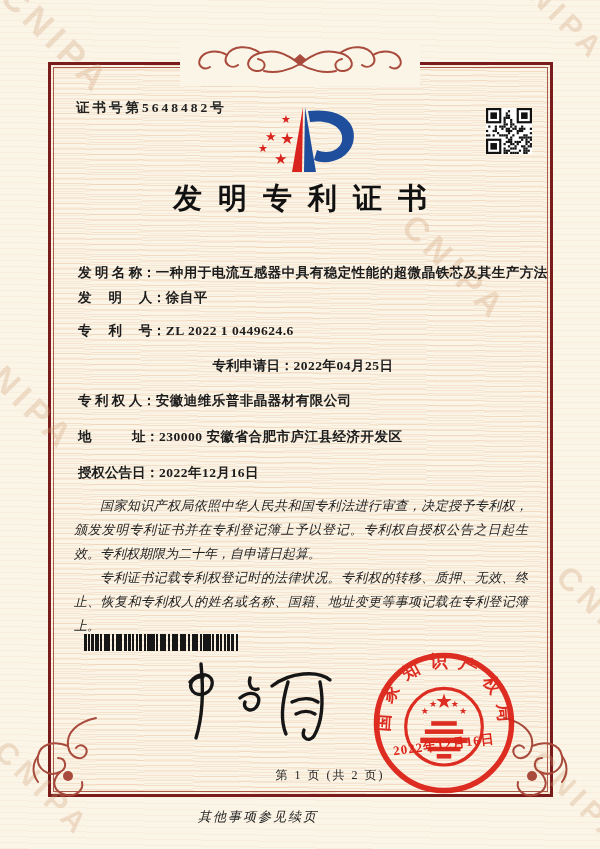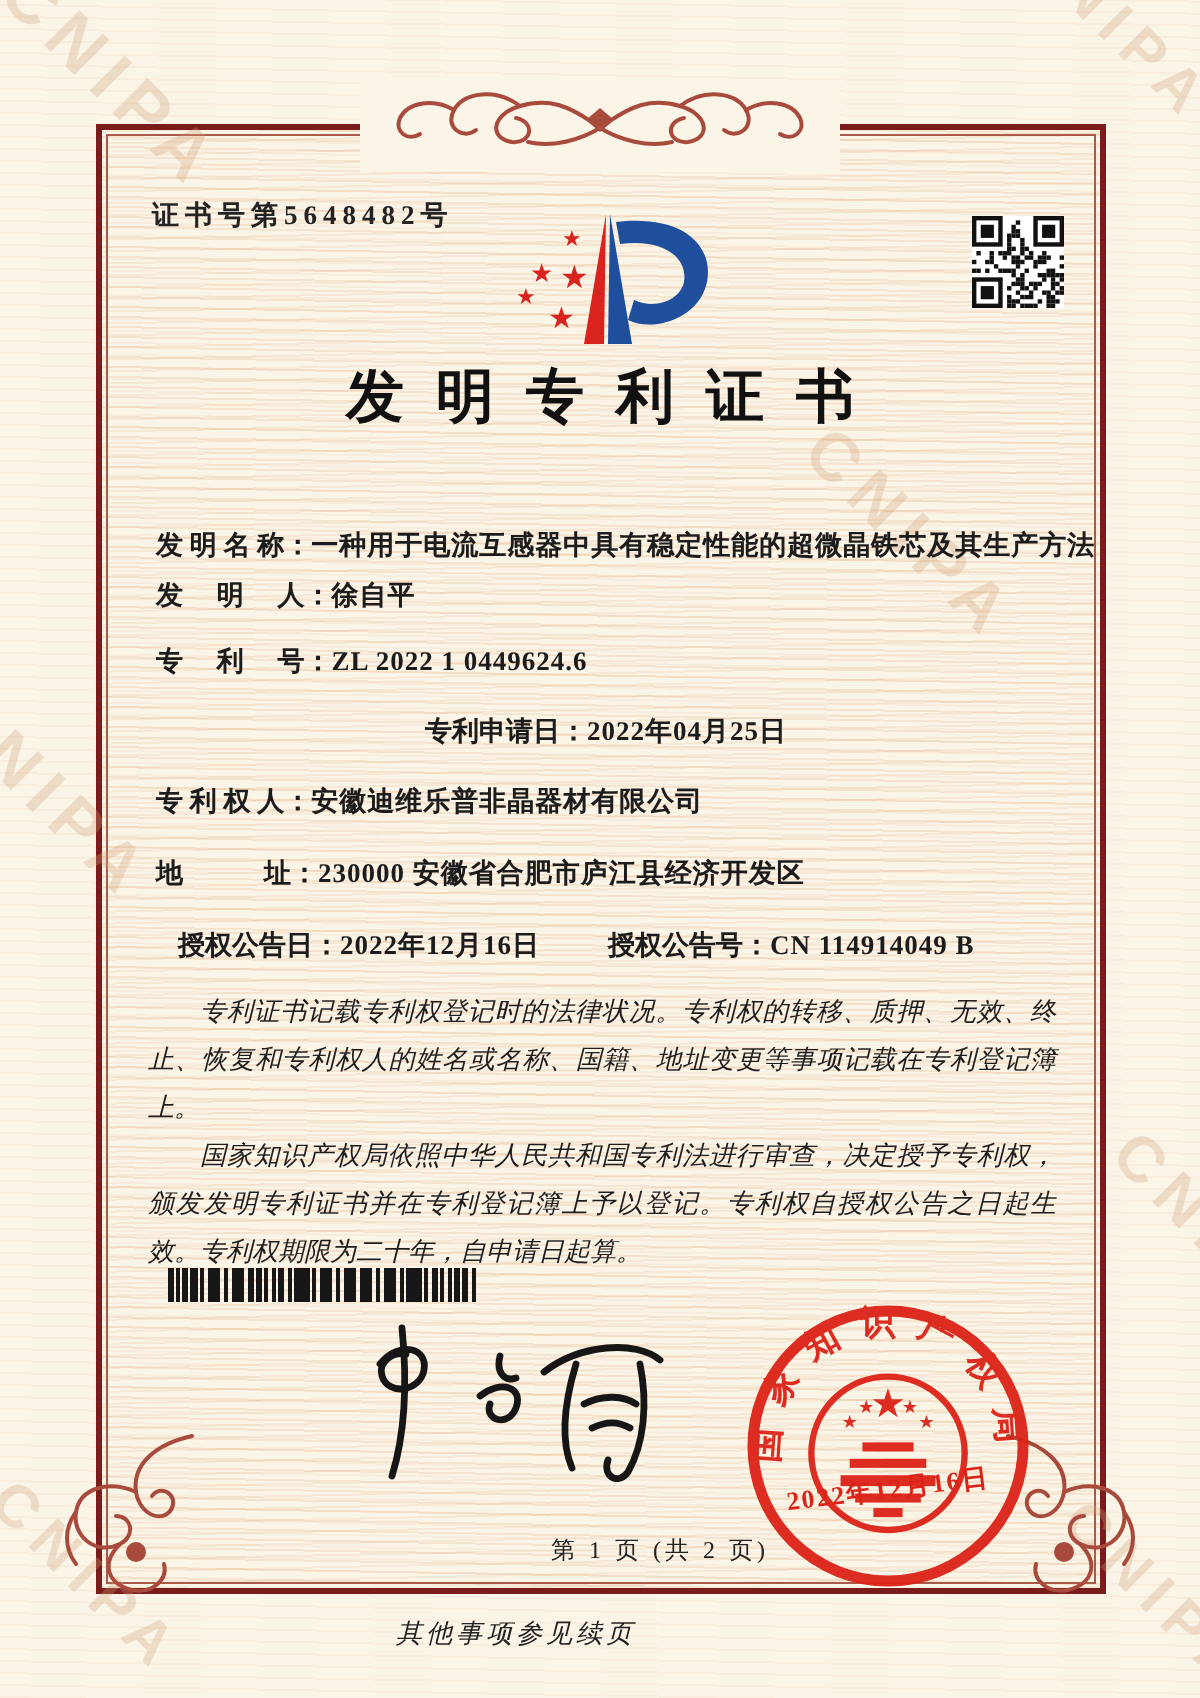--- a/index.html
+++ b/index.html
@@ -253,28 +253,27 @@
     </div>
     <div class="frow" style="top:357px;text-align:center;">
       <span class="lab">专利申请日：</span><span class="val">2022年04月25日</span>
     </div>
     <div class="frow" style="top:392px;">
       <span class="lab">专 利 权 人：</span><span class="val">安徽迪维乐普非晶器材有限公司</span>
     </div>
     <div class="frow" style="top:428px;">
       <span class="lab">地　　　址：</span><span class="val">230000 安徽省合肥市庐江县经济开发区</span>
     </div>
-    <div class="frow frow2" style="top:464px;margin-left:11px;">
+    <div class="frow frow2" style="top:464px;">
       <span><span class="lab">授权公告日：</span><span class="val">2022年12月16日</span></span>
-      <span><span class="lab">授权公告号：</span><span class="val">CN 114914049 B</span></span>
     </div>
 
     <div class="paras">
+      <p>国家知识产权局依照中华人民共和国专利法进行审查，决定授予专利权，颁发发明专利证书并在专利登记簿上予以登记。专利权自授权公告之日起生效。专利权期限为二十年，自申请日起算。</p>
       <p>专利证书记载专利权登记时的法律状况。专利权的转移、质押、无效、终止、恢复和专利权人的姓名或名称、国籍、地址变更等事项记载在专利登记簿上。</p>
-      <p>国家知识产权局依照中华人民共和国专利法进行审查，决定授予专利权，颁发发明专利证书并在专利登记簿上予以登记。专利权自授权公告之日起生效。专利权期限为二十年，自申请日起算。</p>
     </div>
 
     <div class="barcode"></div>
 
 
     <div class="signature">
       <svg width="185" height="90" viewBox="0 0 185 90">
         <g fill="none" stroke="#161616" stroke-width="3.4" stroke-linecap="round">
           <path d="M22,24 C32,12 46,16 44,27 C42,38 26,40 23,30 C21,23 28,18 35,19"></path>
           <path d="M33,6 C35,26 36,54 28,80"></path>

